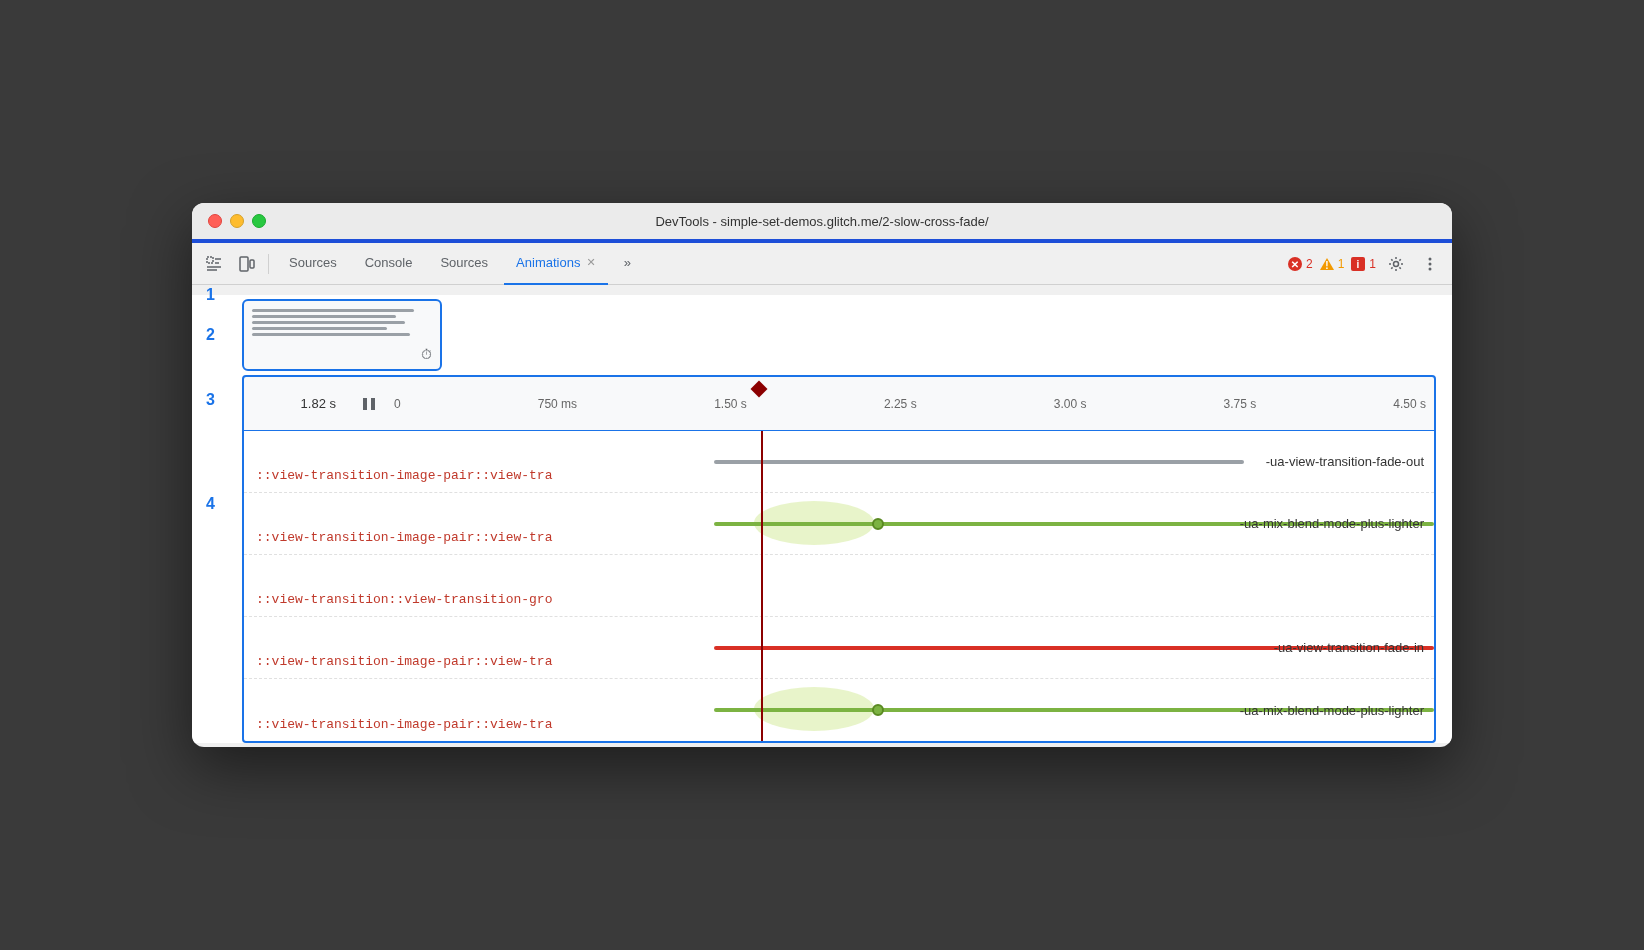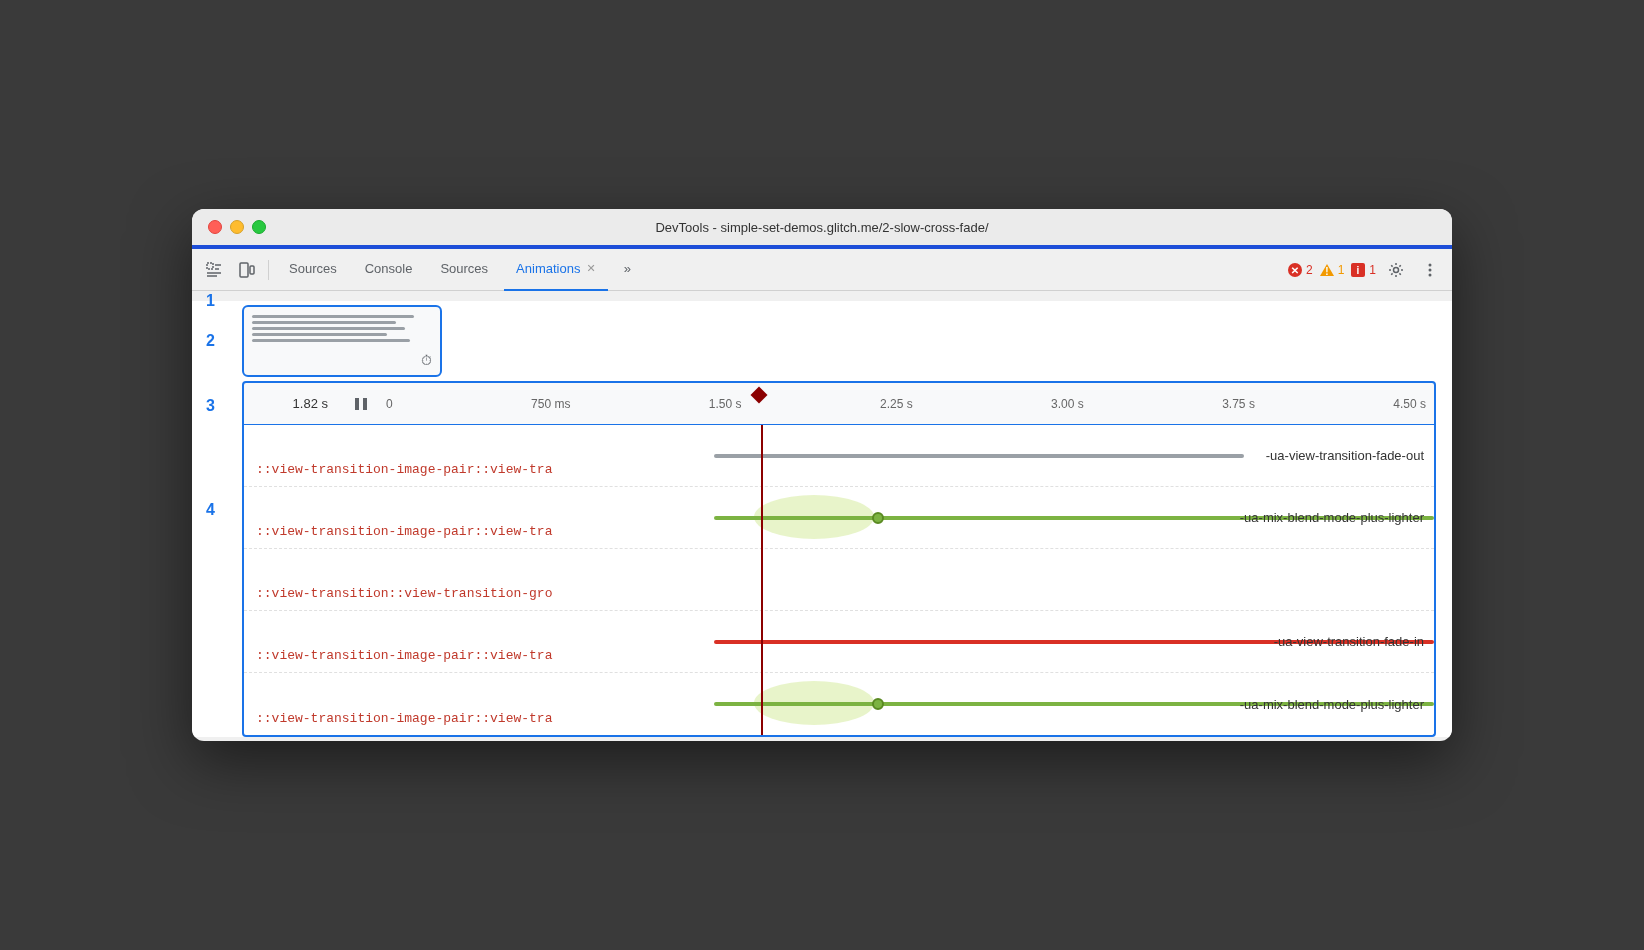--- a/index.html
+++ b/index.html
@@ -363,21 +363,21 @@
         <div class="preview-clock">⏱</div>
       </div>
     </div>
 
     <div style="position:relative; margin: 4px 0 4px 0; display:flex; flex-direction:column; padding-left:50px; padding-right:16px;">
 
       <span class="num-label" style="top:16px;">3</span>
 
       <span class="num-label" style="top:120px;">4</span>
 
-      <div style="border: 2px solid #1a73e8; border-radius: 4px 4px 0 0; background:#f8f9fa; display:flex; align-items:center; height:44px; border-bottom: 1px solid #1a73e8;">
+      <div style="border: 2px solid #1a73e8; border-radius: 4px 4px 0 0; background:#f8f9fa; display:flex; align-items:center; height:56px; border-bottom: 1px solid #1a73e8; padding-left: 8px;">
         <div style="font-size:13px; color:#333; padding:0 16px; min-width:100px; text-align:right;">1.82 s</div>
         <div style="display:flex; align-items:center; gap:4px; padding: 0 8px; cursor:pointer;">
           <svg width="18" height="18" viewBox="0 0 18 18">
               <rect x="3" y="3" width="4" height="12" fill="#5f6368"></rect>
               <rect x="11" y="3" width="4" height="12" fill="#5f6368"></rect>
             </svg>
         </div>
 
         <div style="flex:1; display:flex; justify-content:space-between; padding:0 8px; font-size:12px; color:#666;">
           <span>0</span>

